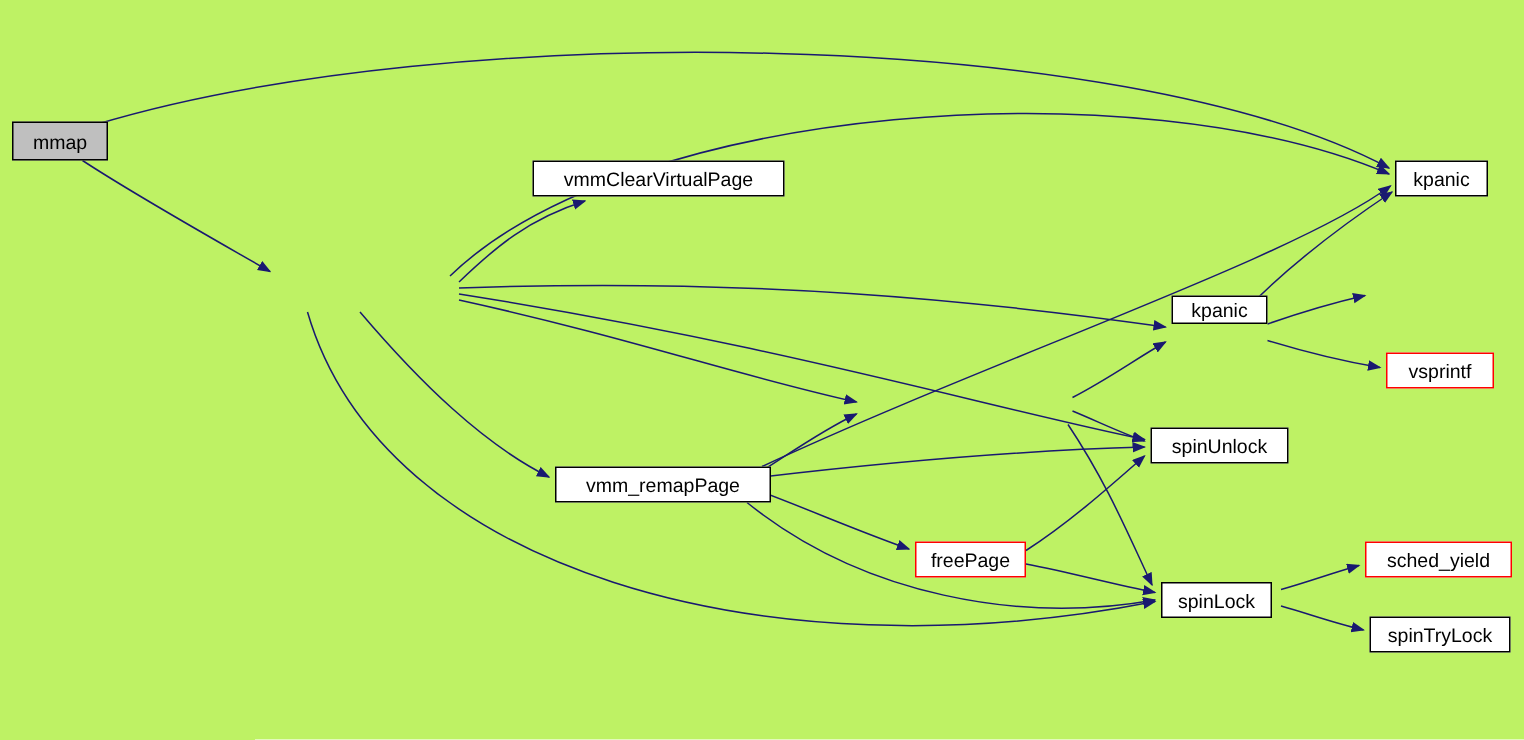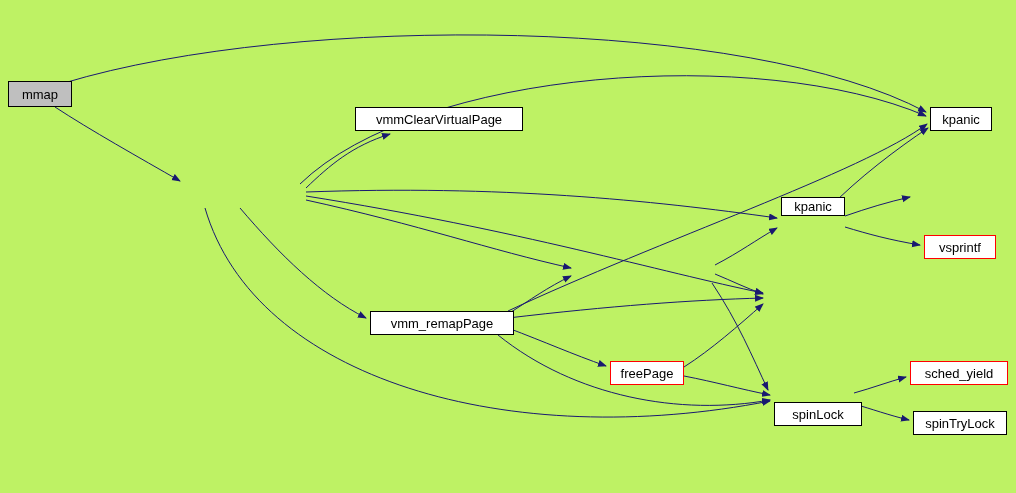--- a/index.html
+++ b/index.html
@@ -71,24 +71,25 @@
 
 
   <div class="node" style="left:930px;top:107px;width:62px;height:24px">kpanic</div>
 
 
   <div class="node" style="left:781px;top:197px;width:64px;height:19px">kpanic</div>
 
   <div class="node truncated" style="left:924px;top:235px;width:72px;height:24px">vsprintf</div>
 
 
+  <div class="node" style="left:767px;top:285px;width:92px;height:24px">spinUnlock</div>
 
   <div class="node" style="left:370px;top:311px;width:144px;height:24px">vmm_remapPage</div>
 
   <div class="node truncated" style="left:610px;top:361px;width:74px;height:24px">freePage</div>
 
   <div class="node truncated" style="left:910px;top:361px;width:98px;height:24px">sched_yield</div>
 
-  <div class="node" style="left:774px;top:402px;width:88px;height:24px">spinLock</div>
+  <div class="node" style="left:774px;top:388px;width:74px;height:24px">spinLock</div>
 
   <div class="node" style="left:913px;top:411px;width:94px;height:24px">spinTryLock</div>
 
 </div>
 
 </body></html>

